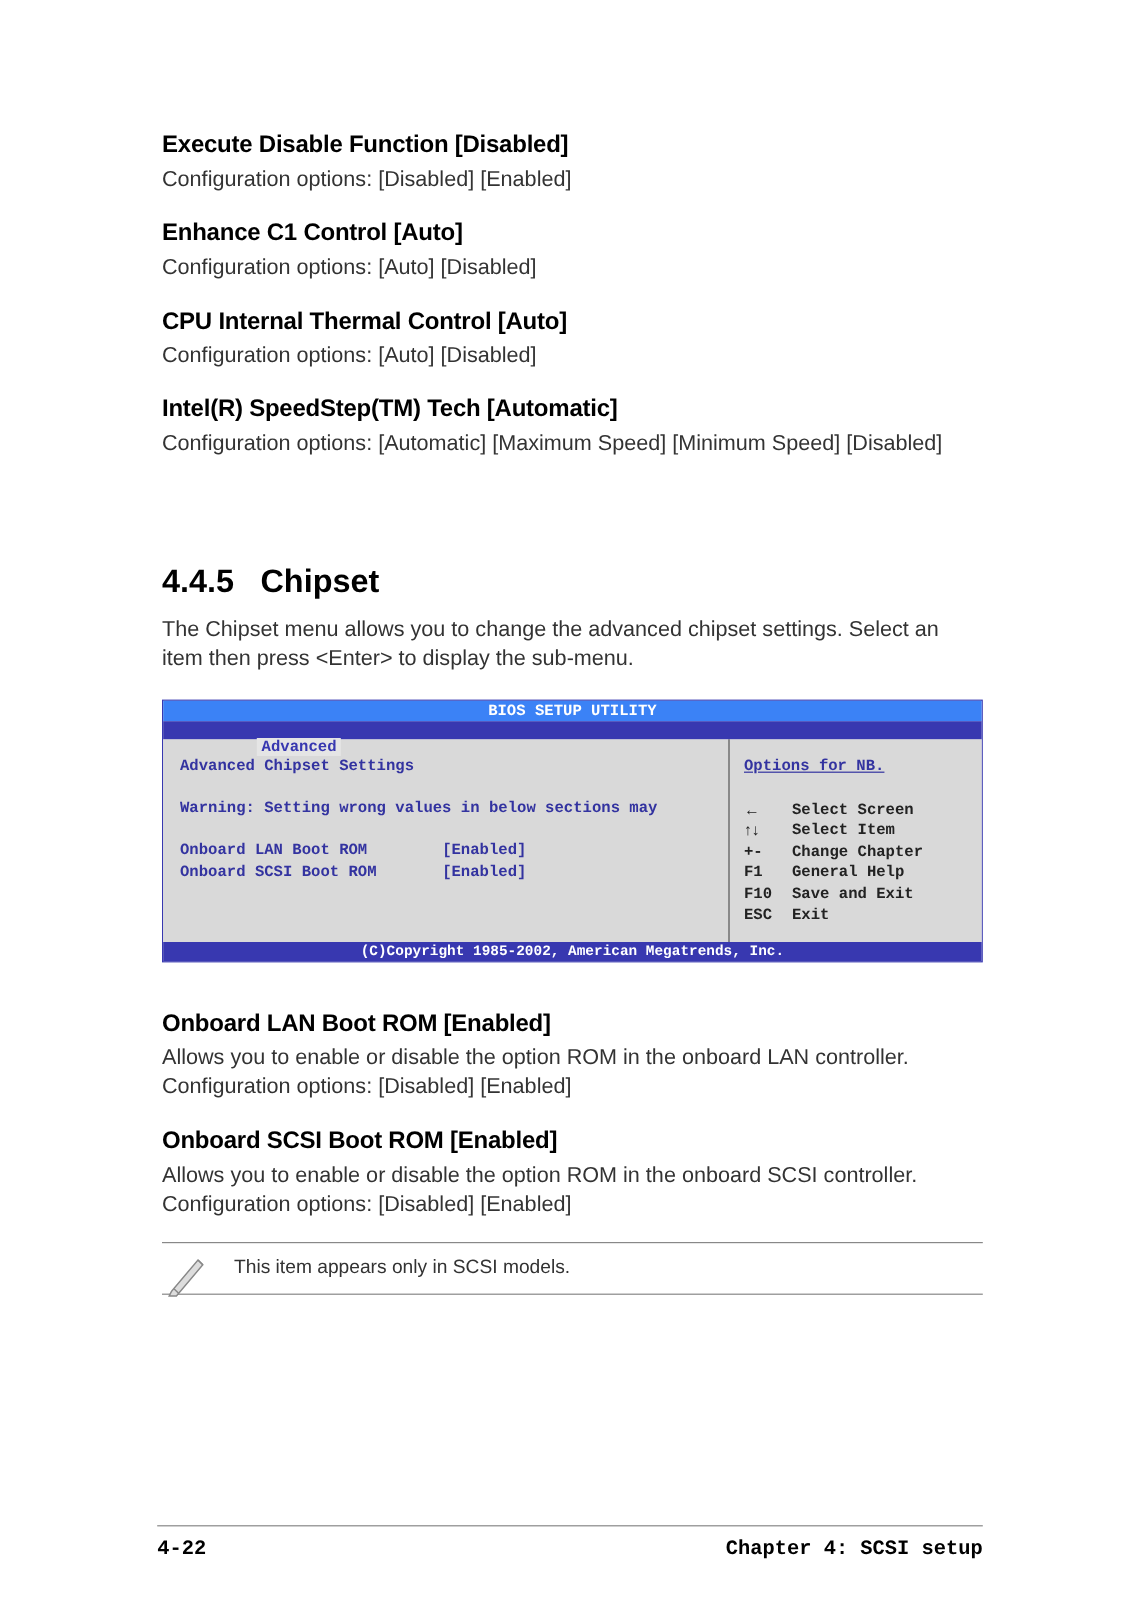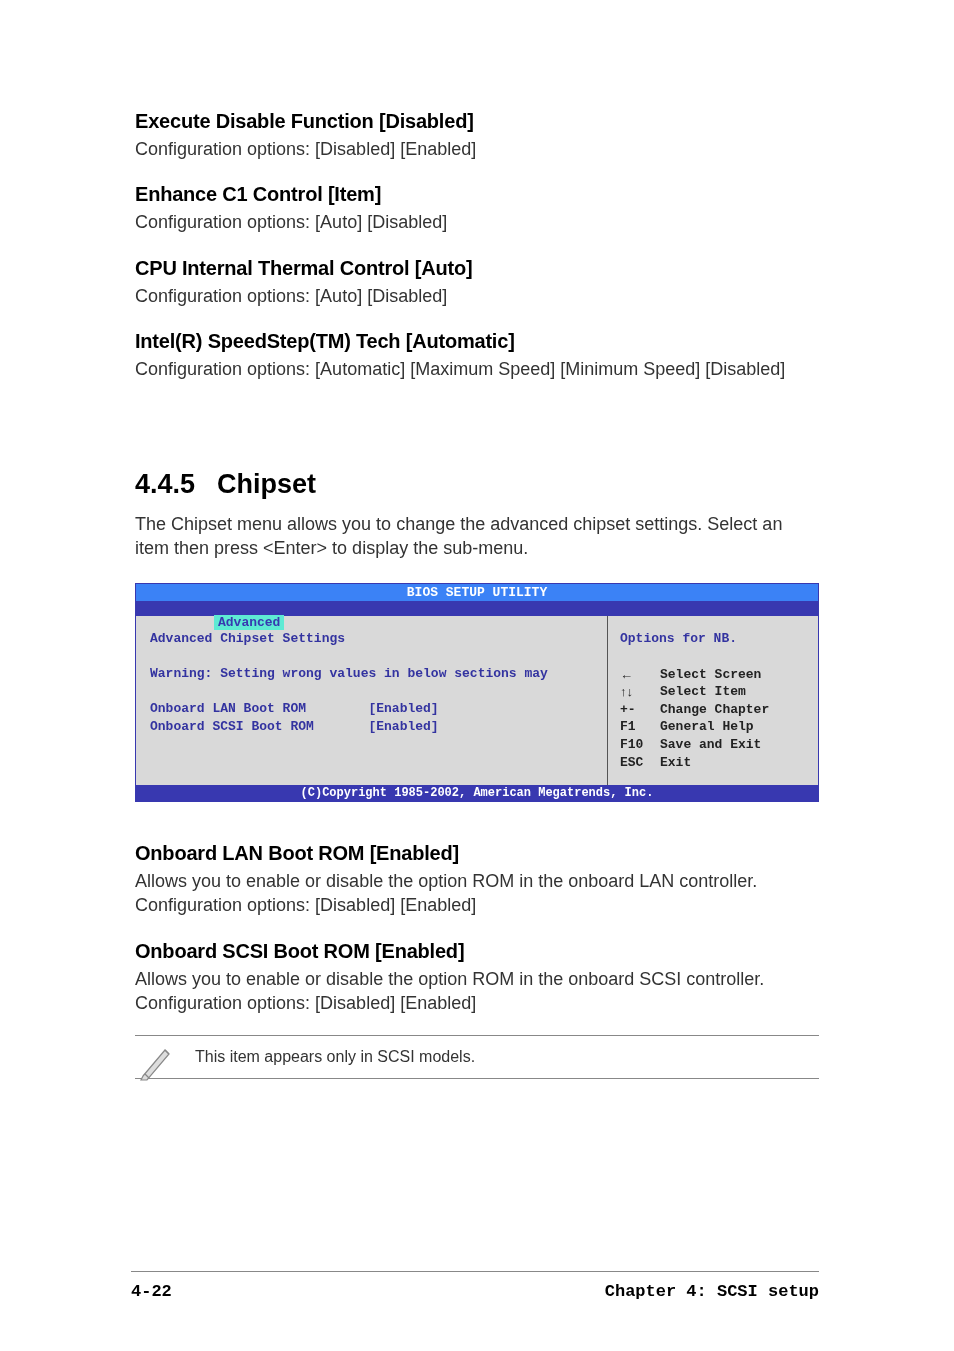--- a/index.html
+++ b/index.html
@@ -55,21 +55,21 @@
       color: #fff;
       text-align: center;
       padding: 1px 0;
       font-size: 13px;
       position: relative;
     }
     .bios-tab {
       position: absolute;
       left: 78px;
       top: 14px;
-      background: #5eead4;
+      background: #e5e5e5;
       color: #3838b0;
       padding: 0 4px;
       font-size: 13px;
     }
     .bios-tabrow {
       background: #3838b0;
       height: 15px;
       position: relative;
     }
     .bios-body {
@@ -80,20 +80,21 @@
       flex: 1;
       padding: 14px 14px 50px 14px;
       border-right: 1px solid #555;
       color: #3333a0;
     }
     .bios-side {
       width: 210px;
       padding: 14px 12px;
       color: #3333a0;
       position: relative;
+      text-decoration: underline;
     }
     .bios-line {
       white-space: pre;
       line-height: 1.35;
     }
     .bios-nav {
       position: absolute;
       bottom: 14px;
       left: 12px;
       color: #222;
@@ -153,21 +154,21 @@
     .leftarrow, .updownarrow {
       font-family: Arial, sans-serif;
     }
   </style>
 </head>
 <body>
 
 <div class="section-heading mt-first">Execute Disable Function [Disabled]</div>
 <div class="section-text">Configuration options: [Disabled] [Enabled]</div>
 
-<div class="section-heading">Enhance C1 Control [Item]</div>
+<div class="section-heading">Enhance C1 Control [Auto]</div>
 <div class="section-text">Configuration options: [Auto] [Disabled]</div>
 
 <div class="section-heading">CPU Internal Thermal Control [Auto]</div>
 <div class="section-text">Configuration options: [Auto] [Disabled]</div>
 
 <div class="section-heading">Intel(R) SpeedStep(TM) Tech [Automatic]</div>
 <div class="section-text">Configuration options: [Automatic] [Maximum Speed] [Minimum Speed] [Disabled]</div>
 
 <div class="chapter-heading">
   <span class="chapter-num">4.4.5</span><span>Chipset</span>

